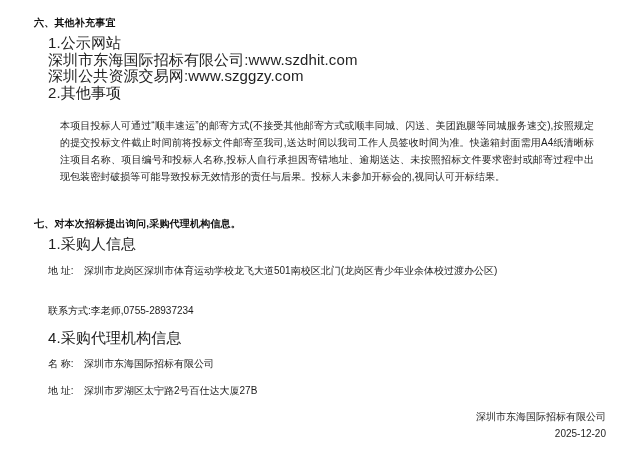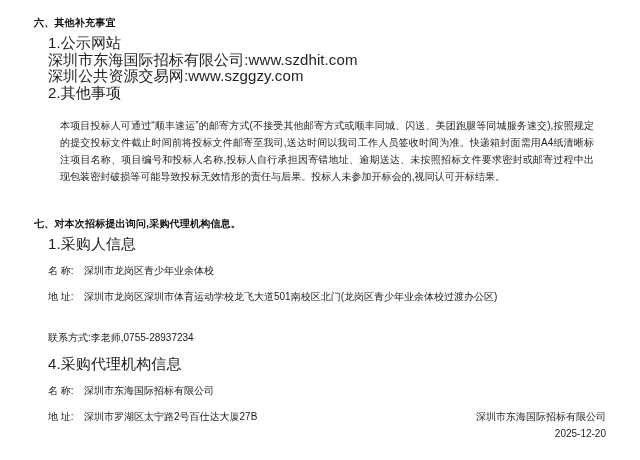--- a/index.html
+++ b/index.html
@@ -98,23 +98,20 @@
 
   <div class="block-gap-s"></div>
 
 
   <div class="block-gap-l"></div>
 
   <h2 class="sec-title">七、对本次招标提出询问,采购代理机构信息。</h2>
 
   <p class="line indent1">1.采购人信息</p>
   <p class="kv">
-    <span class="k">名    称:</span><span>深圳市龙岗区青少年业余体校</span>
-  </p>
-  <p class="kv">
     <span class="k">地    址:</span><span>深圳市龙岗区深圳市体育运动学校龙飞大道501南校区北门(龙岗区青少年业余体校过渡办公区)</span>
   </p>
   <div class="block-gap-s"></div>
   <p class="kv">
     <span>联系方式:</span><span>李老师,0755-28937234</span>
   </p>
 
   <p class="line indent1">4.采购代理机构信息</p>
   <p class="kv">
     <span class="k">名    称:</span><span>深圳市东海国际招标有限公司</span>

